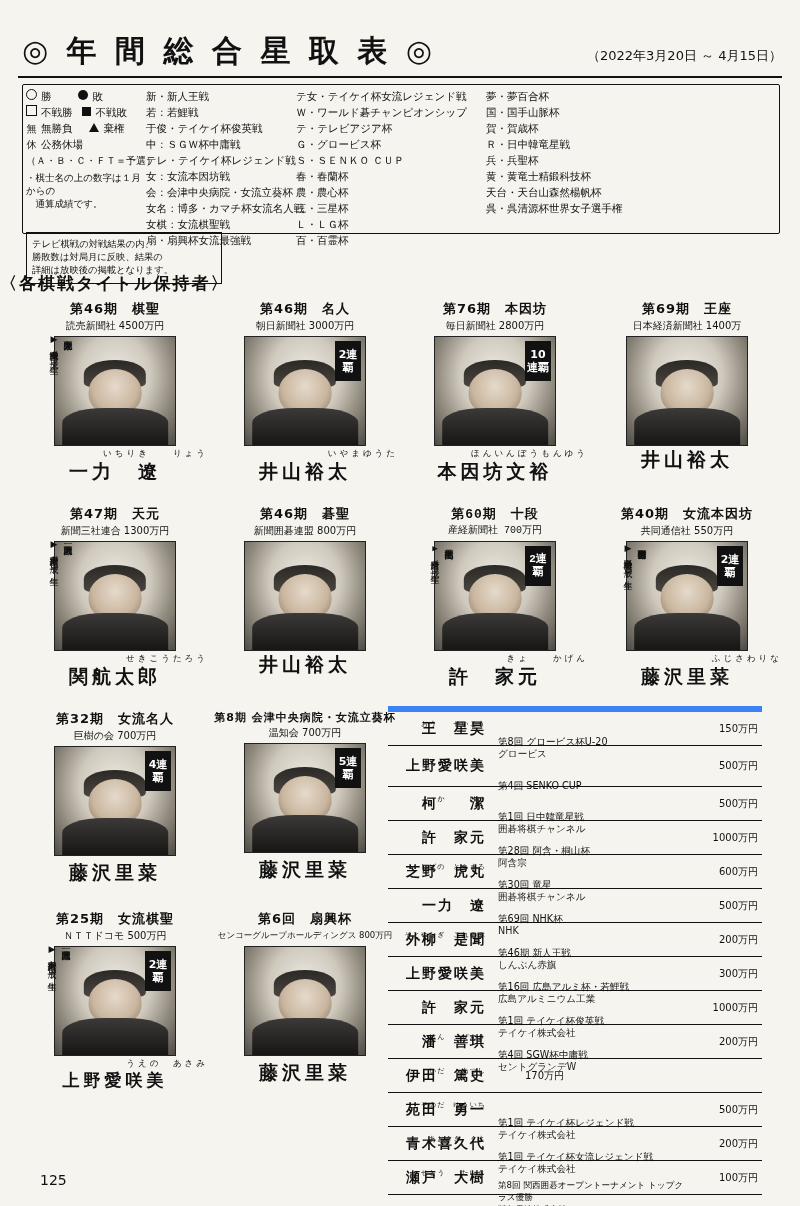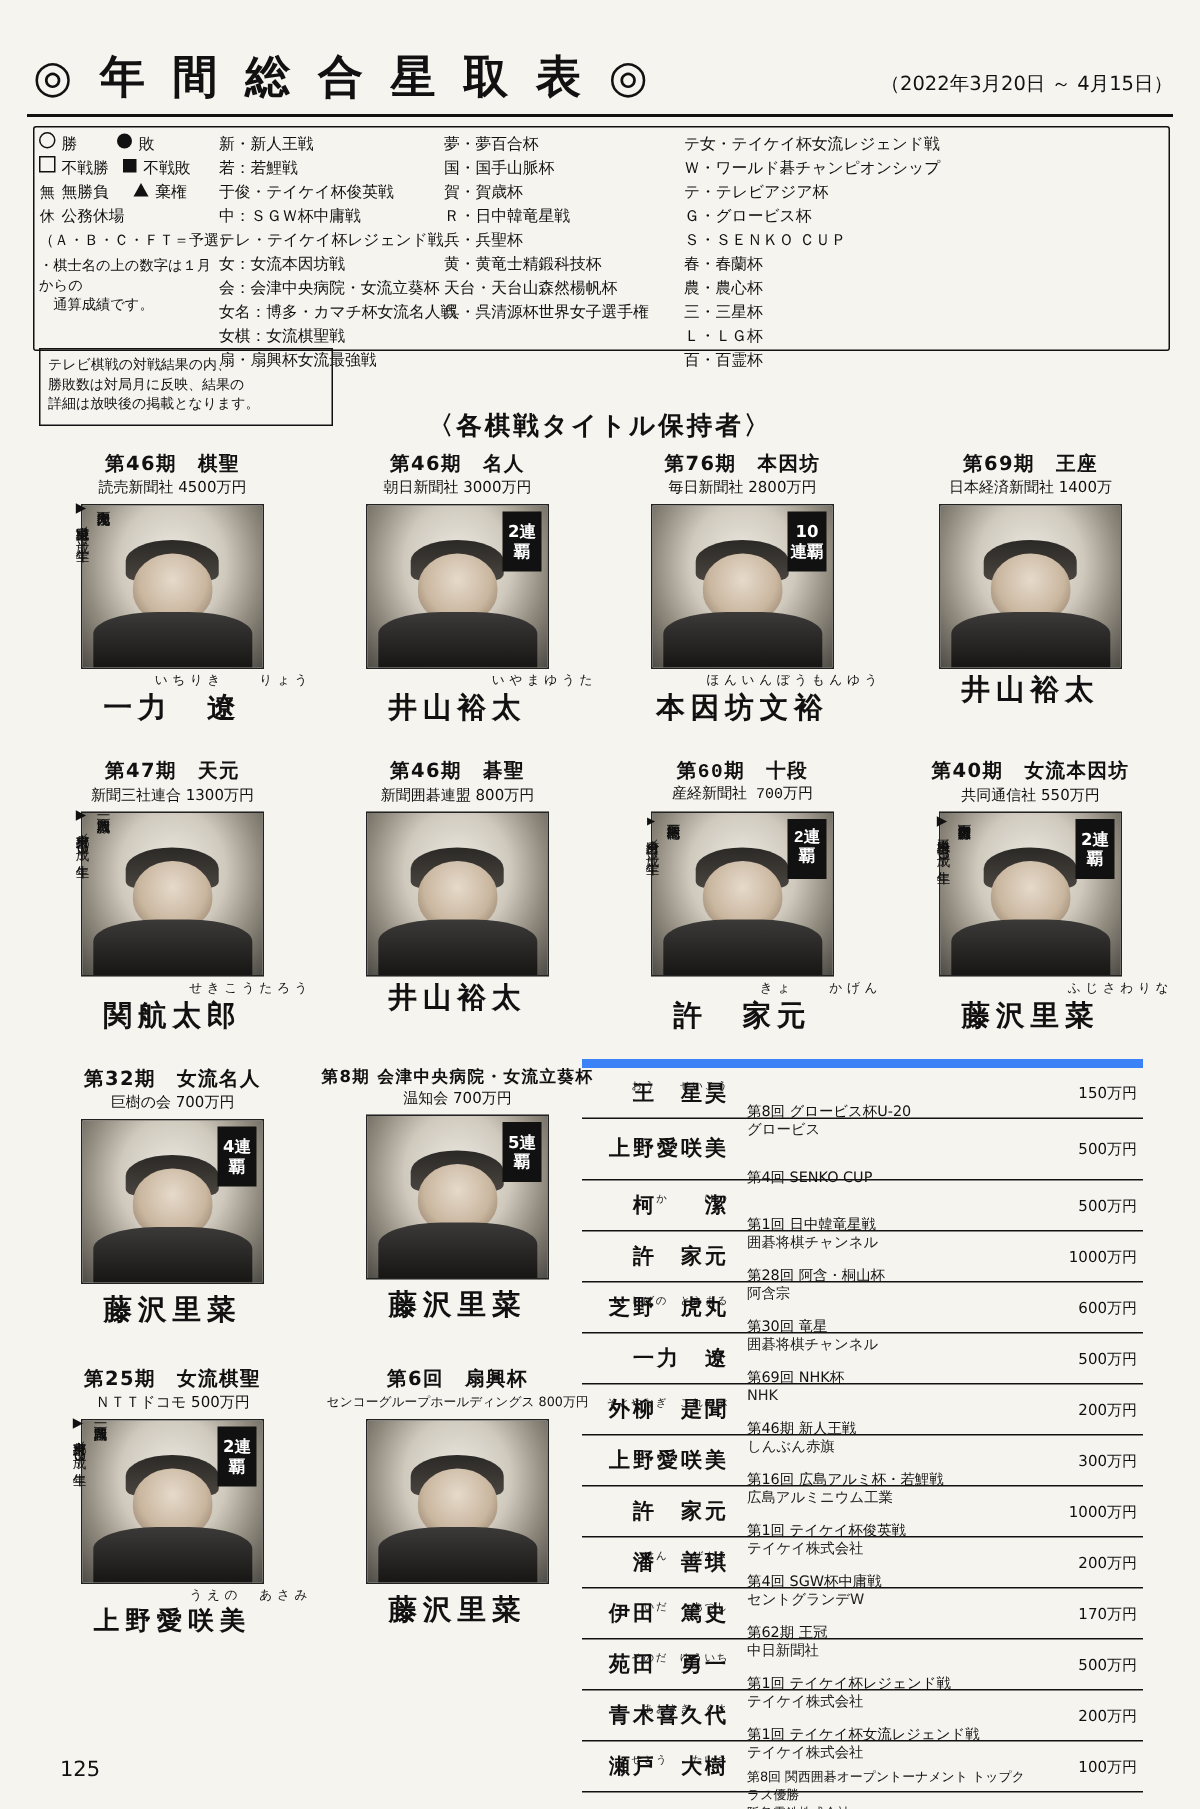--- a/index.html
+++ b/index.html
@@ -65,21 +65,21 @@
     position:absolute;top:232px;left:26px;width:196px;height:52px;
     border:1px solid #111;font-size:9.3px;line-height:13px;
     padding:4px 5px;box-sizing:border-box;
   }
   .legend-frame{
     position:absolute;top:84px;left:22px;width:756px;height:148px;
     border:1px solid #111;border-radius:2px;
   }
   
   .section-head{
-    position:absolute;top:272px;left:0;width:800px;text-align:center;
+    position:absolute;top:272px;left:0;width:800px;text-align:left;
     font-size:17px;font-weight:bold;letter-spacing:2px;
   }
   
   .cards{
     position:absolute;top:300px;left:22px;width:760px;
   }
   .card{
     position:absolute;text-align:center;
   }
   .card .ttl{font-size:13px;font-weight:bold;letter-spacing:1px;}
@@ -212,42 +212,42 @@
         <div class="lg-row">若：若鯉戦</div>
         <div class="lg-row">于俊・テイケイ杯俊英戦</div>
         <div class="lg-row">中：ＳＧＷ杯中庸戦</div>
         <div class="lg-row">テレ・テイケイ杯レジェンド戦</div>
         <div class="lg-row">女：女流本因坊戦</div>
         <div class="lg-row">会：会津中央病院・女流立葵杯</div>
         <div class="lg-row">女名：博多・カマチ杯女流名人戦</div>
         <div class="lg-row">女棋：女流棋聖戦</div>
         <div class="lg-row">扇・扇興杯女流最強戦</div>
       </div>
-      <div class="legend-col c5">
-        <div class="lg-row">夢・夢百合杯</div>
-        <div class="lg-row">国・国手山脈杯</div>
-        <div class="lg-row">賀・賀歳杯</div>
-        <div class="lg-row">Ｒ・日中韓竜星戦</div>
-        <div class="lg-row">兵・兵聖杯</div>
-        <div class="lg-row">黄・黄竜士精鍛科技杯</div>
-        <div class="lg-row">天台・天台山森然楊帆杯</div>
-        <div class="lg-row">呉・呉清源杯世界女子選手権</div>
-      </div>
       <div class="legend-col c4">
         <div class="lg-row">テ女・テイケイ杯女流レジェンド戦</div>
         <div class="lg-row">Ｗ・ワールド碁チャンピオンシップ</div>
         <div class="lg-row">テ・テレビアジア杯</div>
         <div class="lg-row">Ｇ・グロービス杯</div>
         <div class="lg-row">Ｓ・ＳＥＮＫＯ ＣＵＰ</div>
         <div class="lg-row">春・春蘭杯</div>
         <div class="lg-row">農・農心杯</div>
         <div class="lg-row">三・三星杯</div>
         <div class="lg-row">Ｌ・ＬＧ杯</div>
         <div class="lg-row">百・百霊杯</div>
       </div>
+      <div class="legend-col c5">
+        <div class="lg-row">夢・夢百合杯</div>
+        <div class="lg-row">国・国手山脈杯</div>
+        <div class="lg-row">賀・賀歳杯</div>
+        <div class="lg-row">Ｒ・日中韓竜星戦</div>
+        <div class="lg-row">兵・兵聖杯</div>
+        <div class="lg-row">黄・黄竜士精鍛科技杯</div>
+        <div class="lg-row">天台・天台山森然楊帆杯</div>
+        <div class="lg-row">呉・呉清源杯世界女子選手権</div>
+      </div>
     </div>
   </div>
 
   <div class="legend-box">
     <div>テレビ棋戦の対戦結果の内、</div>
     <div>勝敗数は対局月に反映、結果の</div>
     <div>詳細は放映後の掲載となります。</div>
   </div>
 
   <div class="section-head">〈各棋戦タイトル保持者〉</div>
@@ -577,24 +577,20 @@
         <span class="sp">セントグランデW</span>
       </div>
       <div class="t-prize">200万円</div>
     </div>
 
     <div class="trow">
       <div class="t-name">
         <span class="fr">いだ　　あつし</span>
         <span class="nm">伊田　篤史</span>
       </div>
-      <div class="t-mid">
-        <span class="ev">第62期 王冠</span>
-        <span class="sp">中日新聞社</span>
-      </div>
       <div class="t-prize">170万円</div>
     </div>
 
     <div class="trow">
       <div class="t-name">
         <span class="fr">そのだ　ゆういち</span>
         <span class="nm">苑田　勇一</span>
       </div>
       <div class="t-mid">
         <span class="ev">第1回 テイケイ杯レジェンド戦</span>

